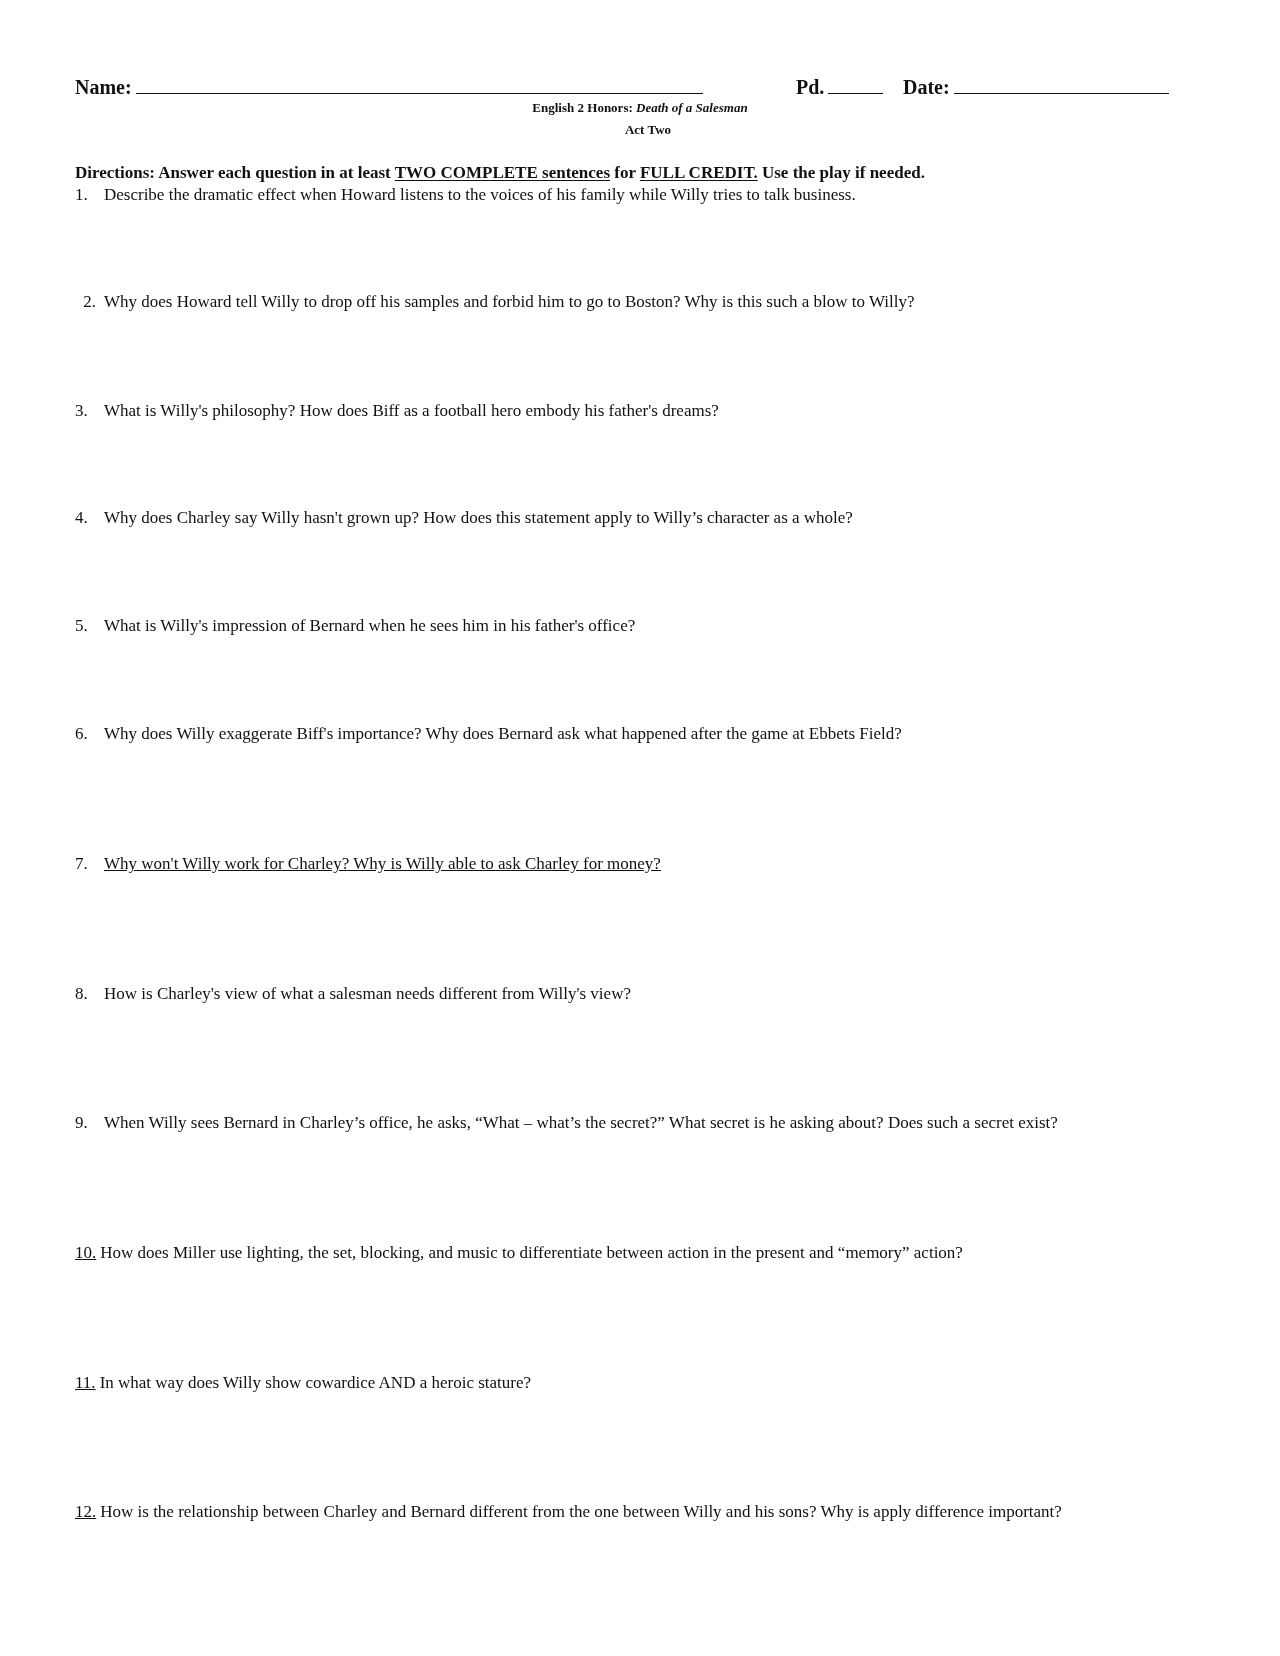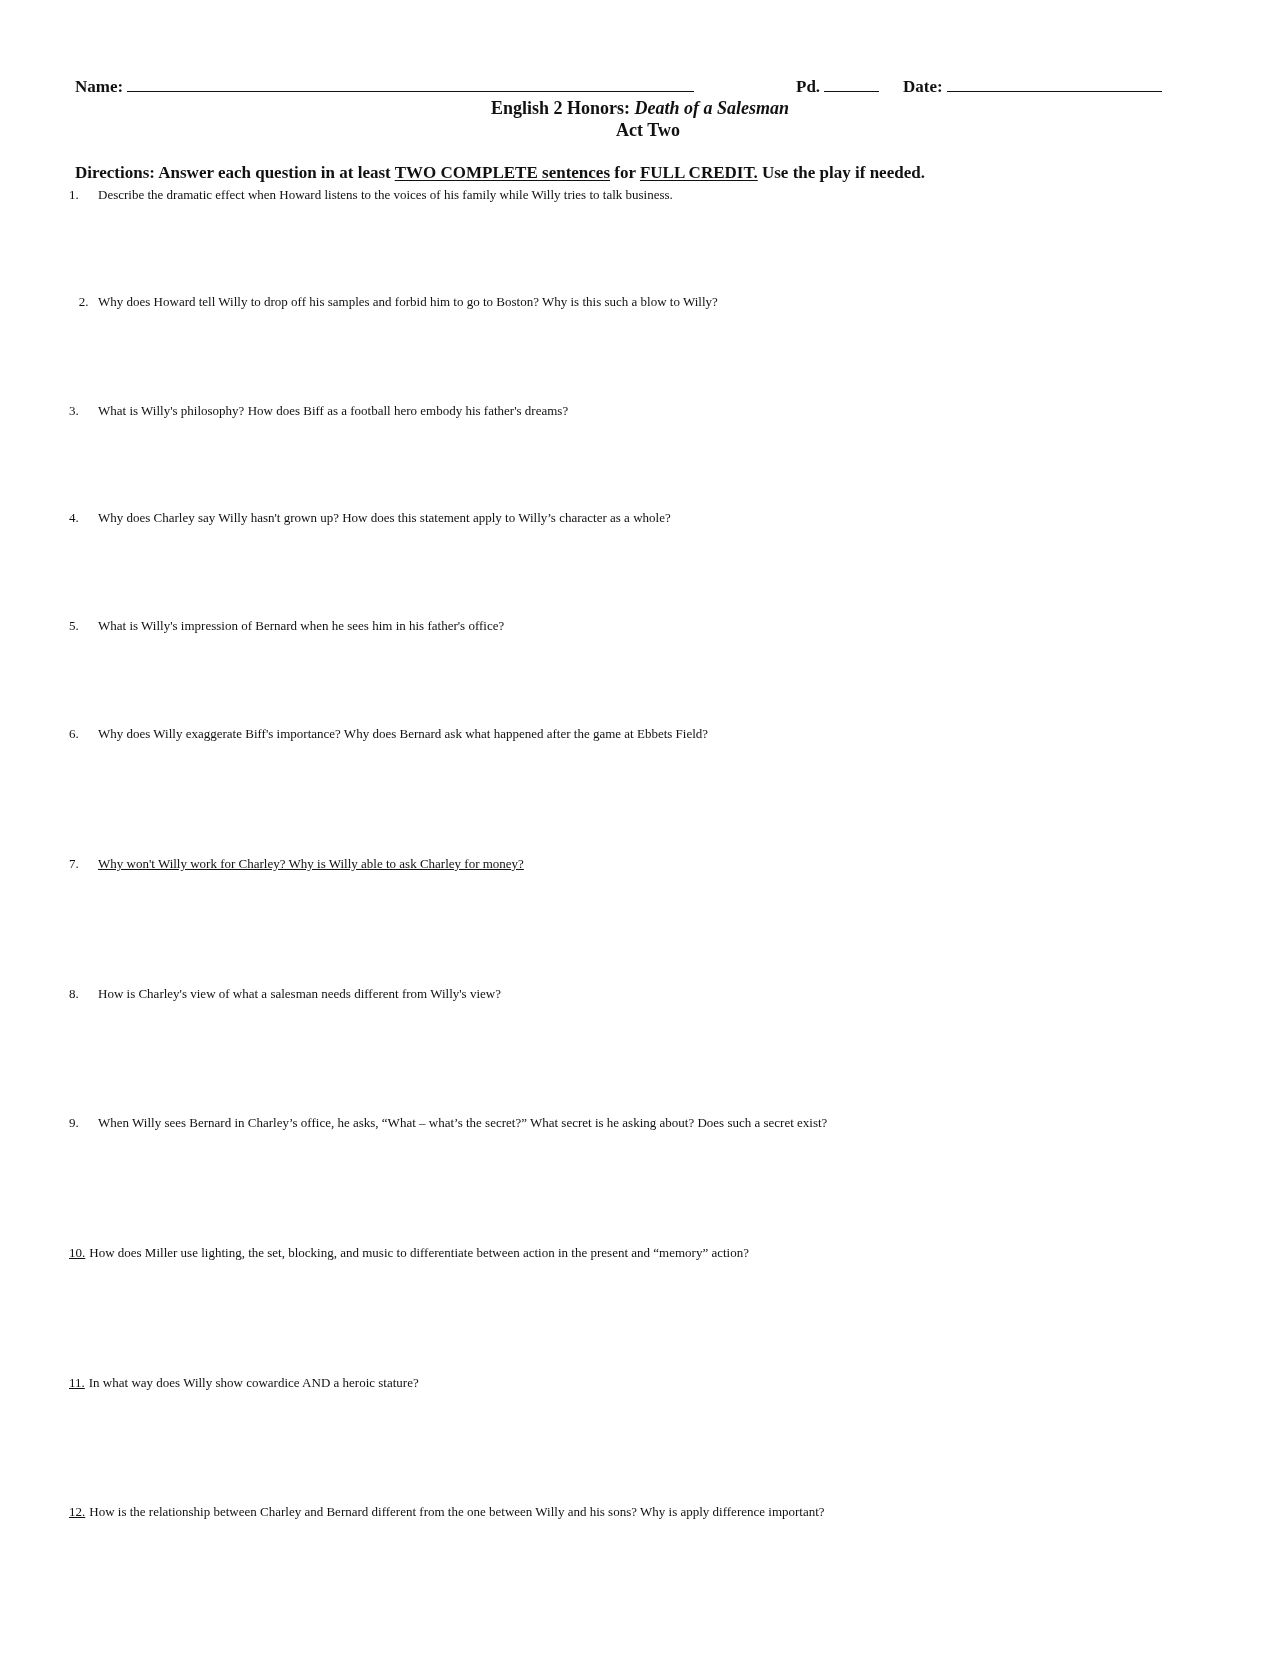--- a/index.html
+++ b/index.html
@@ -2,28 +2,28 @@
 <html><head>
 <meta charset="utf-8">
 <style>
   html, body { margin: 0; padding: 0; background: #ffffff; }
   body {
     width: 1280px; height: 1656px; position: relative; overflow: hidden;
     font-family: "Liberation Serif", "DejaVu Serif", serif;
     color: #111111;
   }
   .abs { position: absolute; white-space: nowrap; }
-  .hdr { font-weight: bold; font-size: 17px; line-height: 20px; }
+  .hdr { font-weight: bold; font-size: 20px; line-height: 20px; }
   .blank { display: inline-block; border-bottom: 1.5px solid #111; height: 14px; vertical-align: baseline; margin-left: 4px; }
   .center { left: 0; width: 1280px; text-align: center; }
-  .title { font-weight: bold; font-size: 18px; line-height: 20px; }
+  .title { font-weight: bold; font-size: 13px; line-height: 20px; }
   .title i { font-style: italic; }
   .directions { font-weight: bold; font-size: 17px; line-height: 20px; left: 75px; }
   .directions u { text-decoration: underline; text-underline-offset: 2px; }
-  .q { font-size: 13px; line-height: 20px; left: 69px; }
+  .q { font-size: 17px; line-height: 20px; left: 75px; }
   .q .num { display: inline-block; width: 29px; }
   .q .num.wide { width: auto; margin-right: 4px; text-decoration: underline; }
 </style>
 </head>
 <body>
 
 <div class="abs hdr" style="left:75px; top:77px;">
   <span>Name:</span><span class="blank" style="width:567px;"></span>
 </div>
 <div class="abs hdr" style="left:772px; top:77px;margin-left:24px;">

